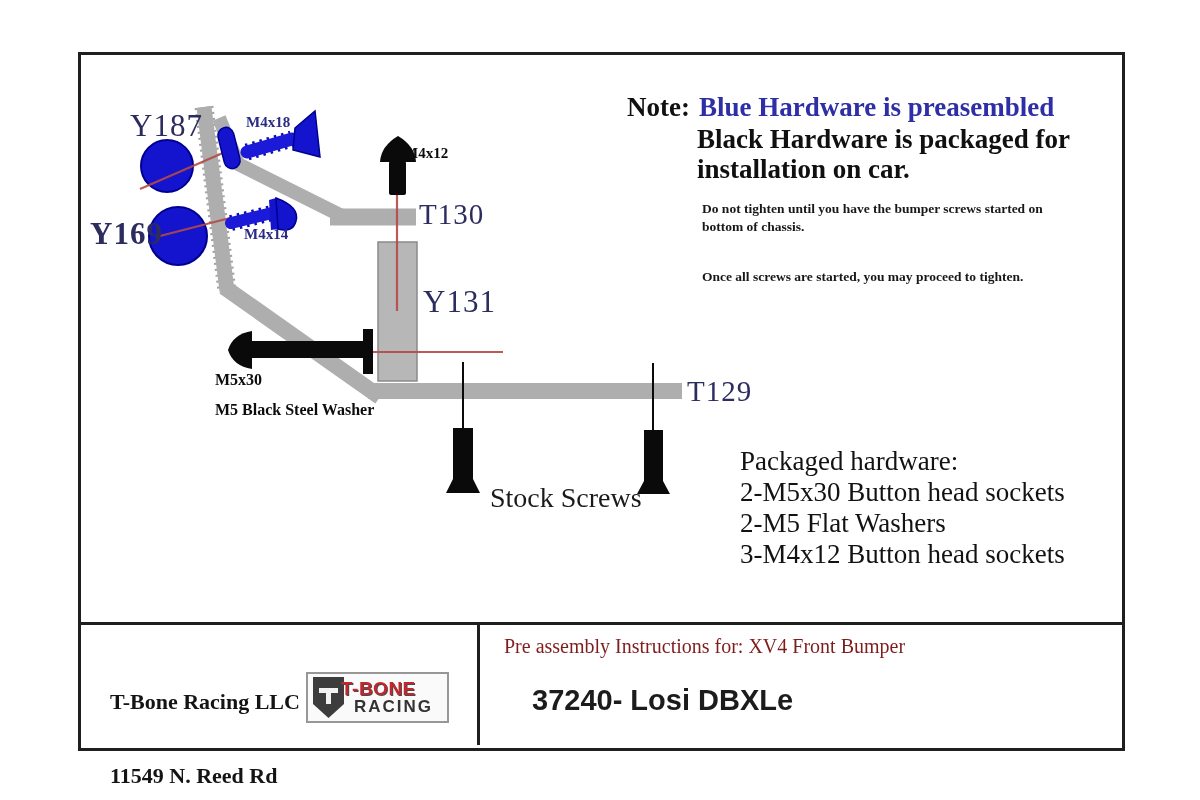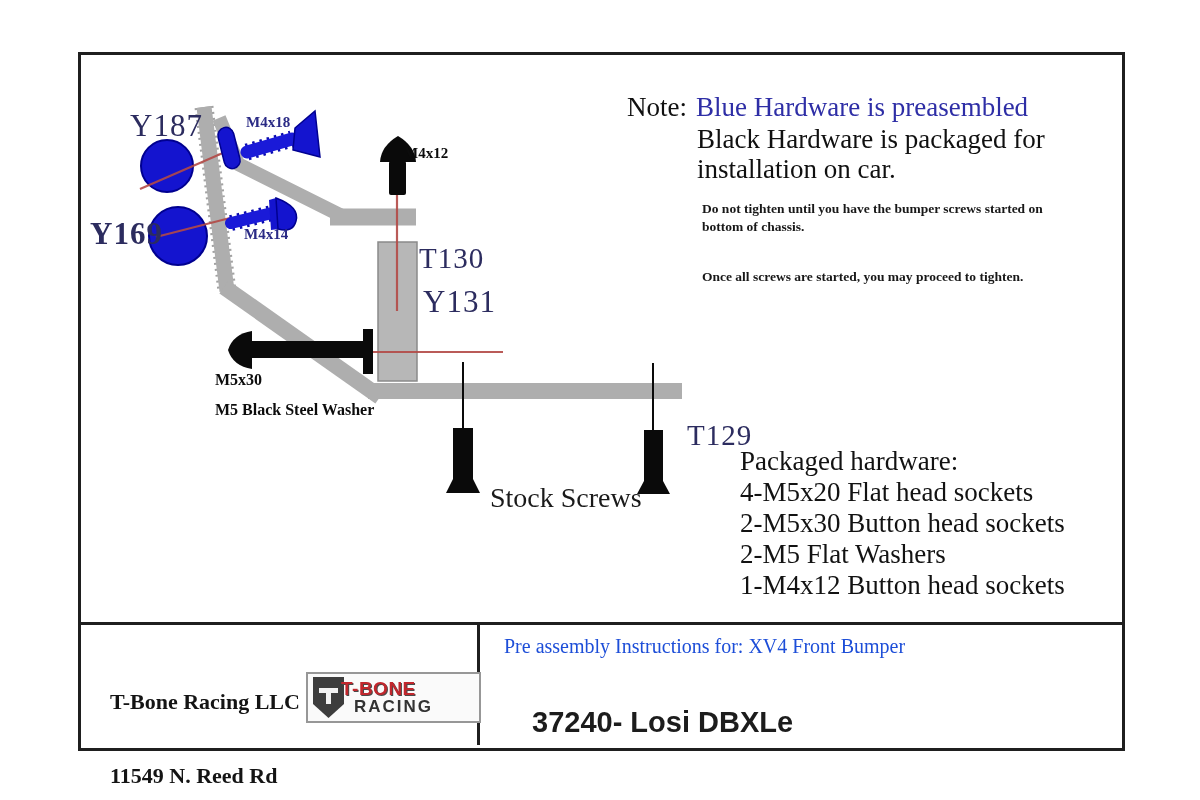--- a/index.html
+++ b/index.html
@@ -7,48 +7,48 @@
           font-family:"Liberation Serif", serif;color:#111;}
   .abs{position:absolute;}
   .frame{left:78px;top:52px;width:1041px;height:693px;border:3px solid #1f1f1f;}
   .hdivider{left:78px;top:622px;width:1047px;height:3px;background:#1f1f1f;}
   .vdivider{left:477px;top:624px;width:3px;height:121px;background:#1f1f1f;}
 
   svg.diagram{position:absolute;left:0;top:0;width:1200px;height:800px;pointer-events:none;}
 
   
   .partlabel{font-size:31px;color:#2c2c5f;letter-spacing:1px;}
-  .partlabel.sm{font-size:29px;margin-top:44px;}
+  .partlabel.sm{font-size:29px;}
   .hwlabel{font-size:15px;font-weight:bold;color:#2a2a85;}
   .hwlabel.blk{color:#0c0c0c;font-size:16px;}
   .stocklabel{font-size:28px;color:#1a1a1a;margin-top:36px;}
 
   
-  .note-h{font-size:27px;line-height:30px;}
+  .note-h{font-size:27px;line-height:30px;font-weight:bold;}
   .note-h .prefix{color:#101010;margin-right:9px;}
   .note-h .blue{color:#2e2ea6;}
   .note-h.black{color:#101010;}
   .note-small{font-size:13.5px;line-height:17.5px;font-weight:bold;color:#181818;}
 
   
   .pack{font-size:27px;line-height:31px;color:#121212;}
 
   
   .company{font-size:22px;line-height:24.5px;font-weight:bold;color:#141414;white-space:pre;}
-  .logo-box{left:306px;top:672px;width:139px;height:47px;border:2px solid #979797;background:#fafafa;padding-left:32px;}
+  .logo-box{left:306px;top:672px;width:139px;height:47px;border:2px solid #979797;background:#fafafa;}
   .shield{position:absolute;left:5px;top:3px;width:31px;height:41px;background:#3d3d3d;
           clip-path:polygon(0 0,100% 0,100% 66%,50% 100%,0 66%);}
   .shield .bar-h{position:absolute;left:6px;top:11px;width:19px;height:5px;background:#f2f2f2;}
   .shield .bar-v{position:absolute;left:13px;top:11px;width:5px;height:16px;background:#f2f2f2;}
   .logo-tbone{position:absolute;left:33px;top:4px;font-family:"Liberation Sans",sans-serif;
           font-size:19px;font-weight:800;color:#c1272d;letter-spacing:.5px;
           text-shadow:1px 1px 0 #4a4a4a;}
   .logo-racing{position:absolute;left:46px;top:23px;font-family:"Liberation Sans",sans-serif;
           font-size:17px;font-weight:800;color:#333;letter-spacing:2px;}
-  .foot-title{font-size:20px;color:#1d4ed8;}
+  .foot-title{font-size:20px;color:#7f1d1d;}
   .foot-product{font-family:"Liberation Sans",sans-serif;font-size:29px;font-weight:600;color:#1c1c1c;}
 </style>
 </head>
 <body>
 
 <div class="canvas">
 
   <div class="abs frame"></div>
 
   <svg class="diagram" viewBox="0 0 1200 800">
@@ -130,24 +130,23 @@
   <div class="abs note-h black" style="left:697px;top:154px;">installation on car.</div>
 
   <div class="abs note-small" style="left:702px;top:200px;">
     <div>Do not tighten until you have the bumper screws started on</div>
     <div>bottom of chassis.</div>
   </div>
   <div class="abs note-small" style="left:702px;top:268px;">Once all screws are started, you may proceed to tighten.</div>
 
   <div class="abs pack" style="left:740px;top:446px;">
     <div>Packaged hardware:</div>
-    <div>4-M5x20 Flat head sockets</div>
     <div>2-M5x30 Button head sockets</div>
     <div>2-M5 Flat Washers</div>
-    <div>1-M4x12 Button head sockets</div>
+    <div>3-M4x12 Button head sockets</div>
   </div>
 
   <div class="abs hdivider"></div>
   <div class="abs vdivider"></div>
 
   <div class="abs company" style="left:110px;top:641px;">
     <div>T-Bone Racing LLC</div>
     <div>11549 N. Reed Rd</div>
     
   </div>
@@ -155,15 +154,15 @@
   <div class="abs logo-box">
     <div class="shield">
       <div class="bar-h"></div>
       <div class="bar-v"></div>
     </div>
     <div class="logo-tbone">T-BONE</div>
     <div class="logo-racing">RACING</div>
   </div>
 
   <div class="abs foot-title" style="left:504px;top:635px;">Pre assembly Instructions for: XV4 Front Bumper</div>
-  <div class="abs foot-product" style="left:532px;top:684px;margin-top:22px;">37240- Losi DBXLe</div>
+  <div class="abs foot-product" style="left:532px;top:684px;">37240- Losi DBXLe</div>
 
 </div>
 
 </body></html>

